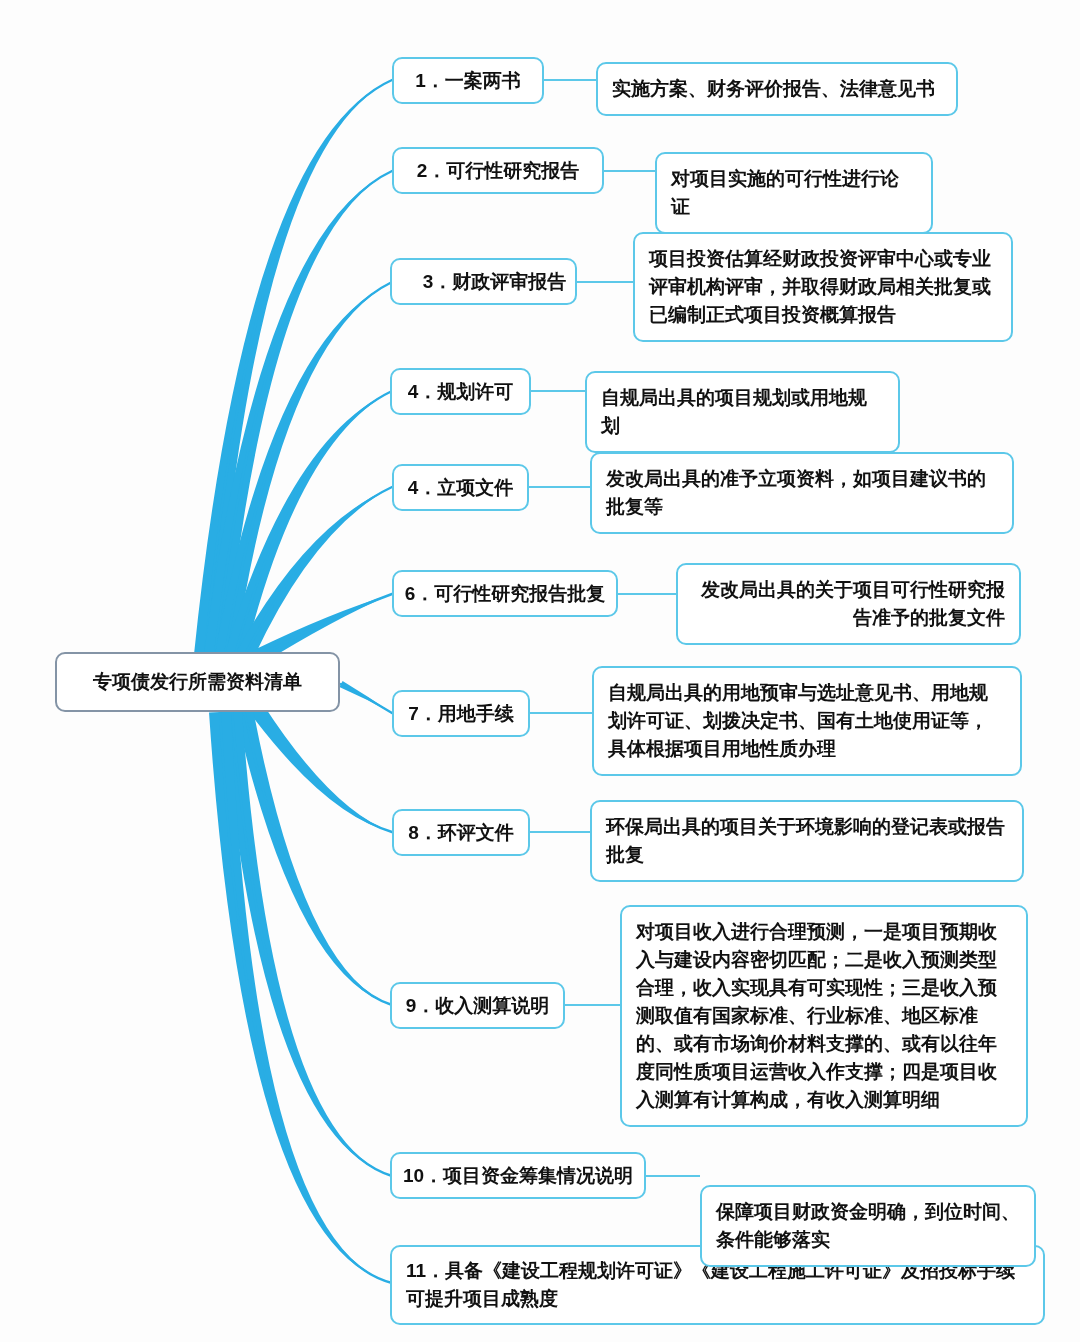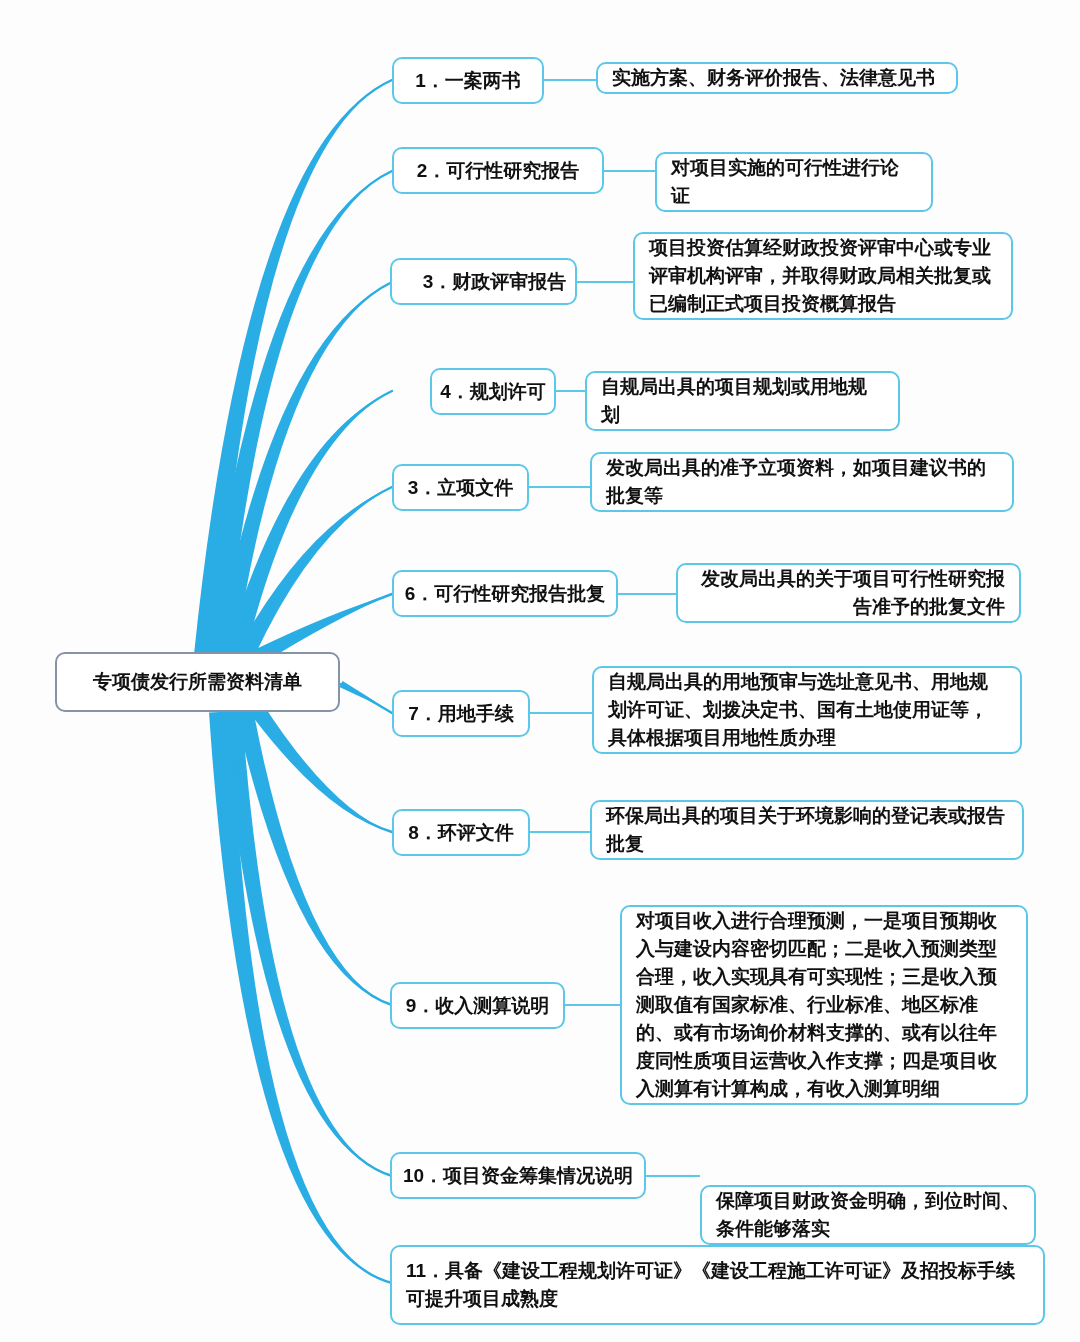--- a/index.html
+++ b/index.html
@@ -7,21 +7,21 @@
        font-family:"Liberation Sans","DejaVu Sans",sans-serif;color:#111;}
   #curves{position:absolute;left:0;top:0;z-index:0;}
   .node,.desc,.central{
     position:absolute;z-index:1;background:#fff;box-sizing:border-box;
     border:2px solid #5cc8e9;border-radius:10px;font-weight:bold;font-size:19px;
   }
   .node{height:47px;display:flex;align-items:center;justify-content:center;
         padding:0 10px;white-space:nowrap;}
   .node.multiline{height:auto;white-space:normal;justify-content:flex-start;
         text-align:left;padding:10px 14px;line-height:28px;}
-  .desc{padding:0 14px;line-height:28px;text-align:left;}
+  .desc{padding:11px 14px;line-height:28px;text-align:left;}
   .central{border-color:#8494a6;height:60px;display:flex;align-items:center;
         justify-content:center;white-space:nowrap;}
 </style>
 </head>
 <body>
 
 <svg id="curves" width="1080" height="1342">
     <path d="M 194.04587753624554,653.9964059341199 Q 247.29268226002404,140.46909840456433 392,80 Q 256.70731773997596,143.53090159543567 215.95412246375446,656.0035940658801 Z" fill="#29ade4"></path>
     <path d="M 205,655 Q 252,142 392,80" fill="none" stroke="#29ade4" stroke-width="2.4" stroke-linecap="round"></path>
     <path d="M 204.07534335244836,653.7147462767587 Q 260.351115149442,228.29989128399018 392,171 Q 269.648884850558,231.70010871600982 225.92465664755164,656.2852537232413 Z" fill="#29ade4"></path>
@@ -54,22 +54,22 @@
     <line x1="530" y1="832" x2="590" y2="832" stroke="#5cc8e9" stroke-width="2"></line>
     <line x1="565" y1="1005" x2="620" y2="1005" stroke="#5cc8e9" stroke-width="2"></line>
     <line x1="646" y1="1176" x2="700" y2="1176" stroke="#5cc8e9" stroke-width="2"></line>
   </svg>
 
 <div class="central" style="left:55px;top:652px;width:285px;">专项债发行所需资料清单</div>
 
 <div class="node" style="left:392px;top:57px;width:152px;">1．一案两书</div>
 <div class="node" style="left:392px;top:147px;width:212px;">2．可行性研究报告</div>
 <div class="node" style="left:390px;top:258px;width:187px;padding-left:32px;">3．财政评审报告</div>
-<div class="node" style="left:390px;top:368px;width:126px;margin-left:40px;">4．规划许可</div>
-<div class="node" style="left:392px;top:464px;width:137px;">3．立项文件</div>
+<div class="node" style="left:390px;top:368px;width:141px;">4．规划许可</div>
+<div class="node" style="left:392px;top:464px;width:137px;">4．立项文件</div>
 <div class="node" style="left:392px;top:570px;width:226px;">6．可行性研究报告批复</div>
 <div class="node" style="left:392px;top:690px;width:138px;">7．用地手续</div>
 <div class="node" style="left:392px;top:809px;width:138px;">8．环评文件</div>
 <div class="node" style="left:390px;top:982px;width:175px;">9．收入测算说明</div>
 <div class="node" style="left:390px;top:1152px;width:256px;">10．项目资金筹集情况说明</div>
 <div class="node multiline" style="left:390px;top:1245px;width:655px;">11．具备《建设工程规划许可证》《建设工程施工许可证》及招投标手续可提升项目成熟度</div>
 
 <div class="desc" style="left:596px;top:62px;width:362px;">实施方案、财务评价报告、法律意见书</div>
 <div class="desc" style="left:655px;top:152px;width:278px;">对项目实施的可行性进行论证</div>
 <div class="desc" style="left:633px;top:232px;width:380px;">项目投资估算经财政投资评审中心或专业评审机构评审，并取得财政局相关批复或已编制正式项目投资概算报告</div>

